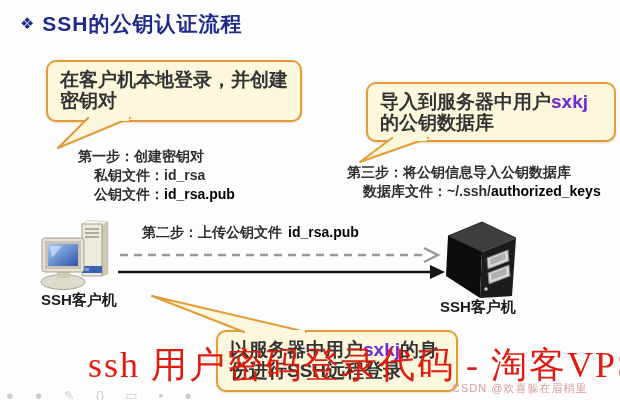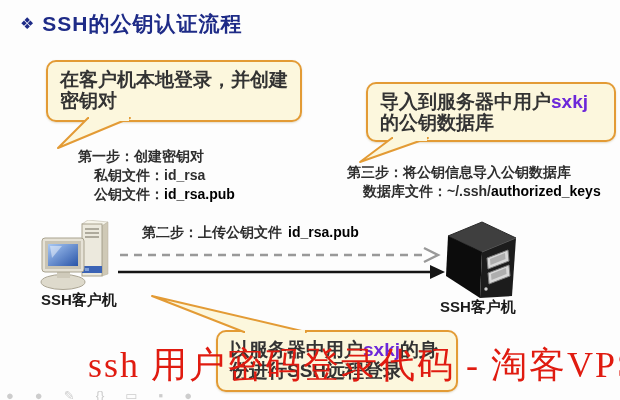--- a/index.html
+++ b/index.html
@@ -139,20 +139,23 @@
     <span>以服务器中用户</span><span class="red">sxkj</span><span>的身份进行SSH远程登录</span>
   </div>
   <svg class="tail" style="left:144px;top:290px;" width="170" height="48">
     <polygon points="8,6 162,42 100,42" fill="#fcf7dd" stroke="#e39b35" stroke-width="2" stroke-linejoin="round"></polygon>
     <rect x="101" y="40" width="60" height="6" fill="#fcf7dd"></rect>
   </svg>
 
   <div class="wm-red">
     <span>ssh 用户密码登录代码 - 淘客VPS</span>
   </div>
+  <div class="wm-credit">
+    <span>CSDN @欢喜躲在眉梢里</span>
+  </div>
 
   <div class="toolbar">
     <span>●</span>
     <span>●</span>
     <span>✎</span>
     <span>{}</span>
     <span>▭</span>
     <span>▪</span>
     <span>●</span>
   </div>

